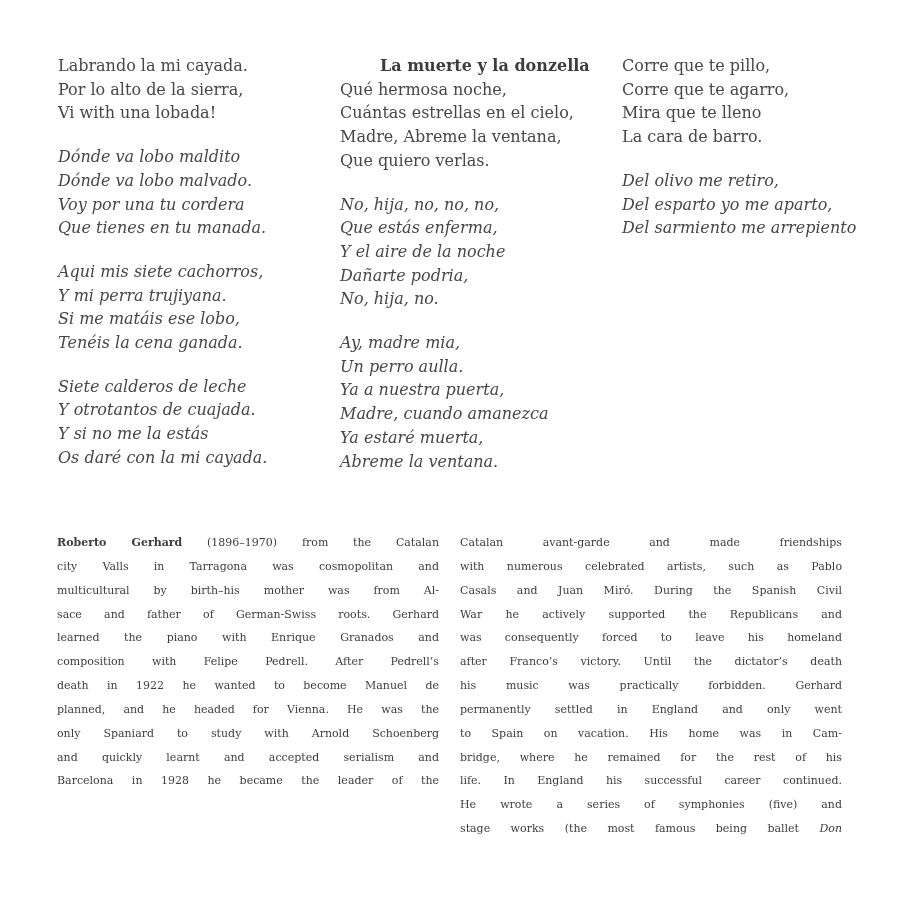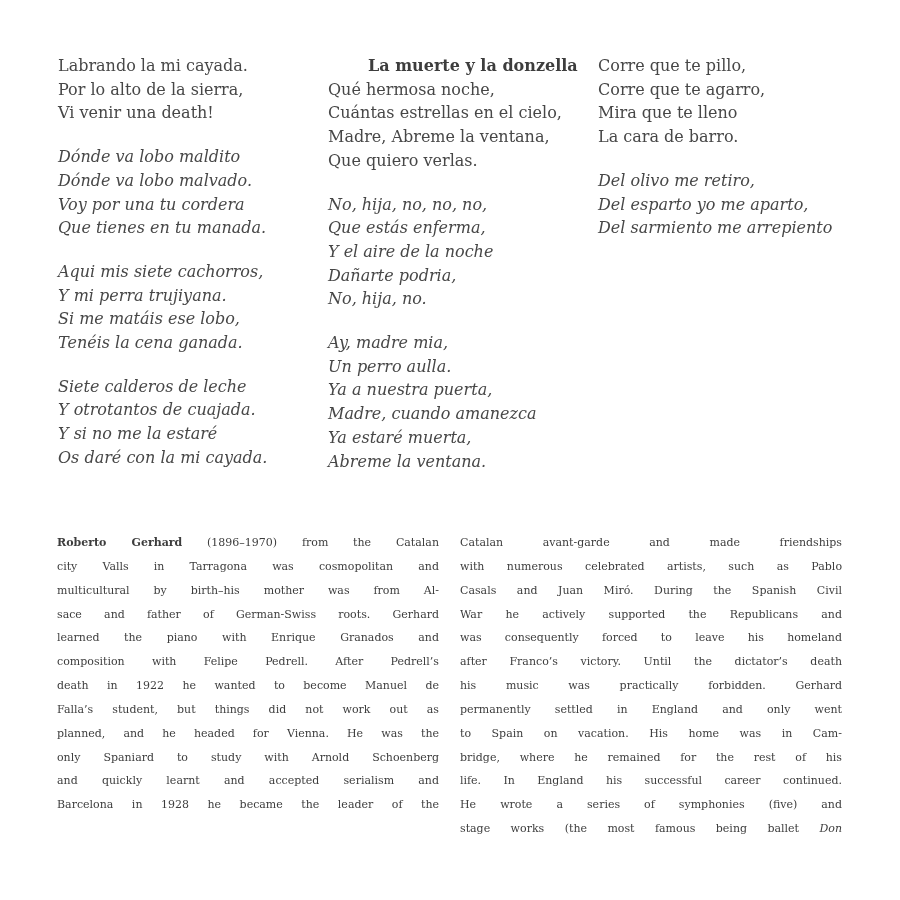--- a/index.html
+++ b/index.html
@@ -12,21 +12,21 @@
     overflow: hidden;
     font-family: "DejaVu Serif", "Liberation Serif", serif;
   }
 
   
   .lyrics {
     position: absolute;
     left: 58px;
     top: 54px;
     display: flex;
-    gap: 20px;
+    gap: 32px;
   }
   .song { width: 250px; }
   .stanza + .stanza { margin-top: 20px; font-style: italic; }
   .lyric-line {
     font-size: 16px;
     line-height: 23.7px;
     color: #474747;
     white-space: nowrap;
   }
   .song-title { font-weight: bold; color: #3d3d3d; margin-left: 40px; }
@@ -53,38 +53,38 @@
 </head>
 <body>
 
 <div class="page">
 
   <section class="lyrics">
     <div class="song">
         <div class="stanza">
           <div class="lyric-line">Labrando la mi cayada.</div>
           <div class="lyric-line">Por lo alto de la sierra,</div>
-          <div class="lyric-line">Vi venir una death!</div>
+          <div class="lyric-line">Vi with una lobada!</div>
         </div>
         <div class="stanza">
           <div class="lyric-line">Dónde va lobo maldito</div>
           <div class="lyric-line">Dónde va lobo malvado.</div>
           <div class="lyric-line">Voy por una tu cordera</div>
           <div class="lyric-line">Que tienes en tu manada.</div>
         </div>
         <div class="stanza">
           <div class="lyric-line">Aqui mis siete cachorros,</div>
           <div class="lyric-line">Y mi perra trujiyana.</div>
           <div class="lyric-line">Si me matáis ese lobo,</div>
           <div class="lyric-line">Tenéis la cena ganada.</div>
         </div>
         <div class="stanza">
           <div class="lyric-line">Siete calderos de leche</div>
           <div class="lyric-line">Y otrotantos de cuajada.</div>
-          <div class="lyric-line">Y si no me la estaré</div>
+          <div class="lyric-line">Y si no me la estás</div>
           <div class="lyric-line">Os daré con la mi cayada.</div>
         </div>
       </div>
     <div class="song">
         <div class="stanza">
           <div class="lyric-line song-title">La muerte y la donzella</div>
           <div class="lyric-line">Qué hermosa noche,</div>
           <div class="lyric-line">Cuántas estrellas en el cielo,</div>
           <div class="lyric-line">Madre, Abreme la ventana,</div>
           <div class="lyric-line">Que quiero verlas.</div>
@@ -122,21 +122,20 @@
 
   <section class="bio">
     <div class="bio-col">
         <div class="bio-line"><span class="seg-bold">Roberto Gerhard</span><span> (1896–1970) from the Catalan</span></div>
         <div class="bio-line"><span>city Valls in Tarragona was cosmopolitan and</span></div>
         <div class="bio-line"><span>multicultural by birth–his mother was from Al-</span></div>
         <div class="bio-line"><span>sace and father of German-Swiss roots. Gerhard</span></div>
         <div class="bio-line"><span>learned the piano with Enrique Granados and</span></div>
         <div class="bio-line"><span>composition with Felipe Pedrell. After Pedrell’s</span></div>
         <div class="bio-line"><span>death in 1922 he wanted to become Manuel de</span></div>
-        <div class="bio-line"><span>Falla’s student, but things did not work out as</span></div>
         <div class="bio-line"><span>planned, and he headed for Vienna. He was the</span></div>
         <div class="bio-line"><span>only Spaniard to study with Arnold Schoenberg</span></div>
         <div class="bio-line"><span>and quickly learnt and accepted serialism and</span></div>
         <div class="bio-line"><span>Barcelona in 1928 he became the leader of the</span></div>
       </div>
     <div class="bio-col">
         <div class="bio-line"><span>Catalan avant-garde and made friendships</span></div>
         <div class="bio-line"><span>with numerous celebrated artists, such as Pablo</span></div>
         <div class="bio-line"><span>Casals and Juan Miró. During the Spanish Civil</span></div>
         <div class="bio-line"><span>War he actively supported the Republicans and</span></div>

